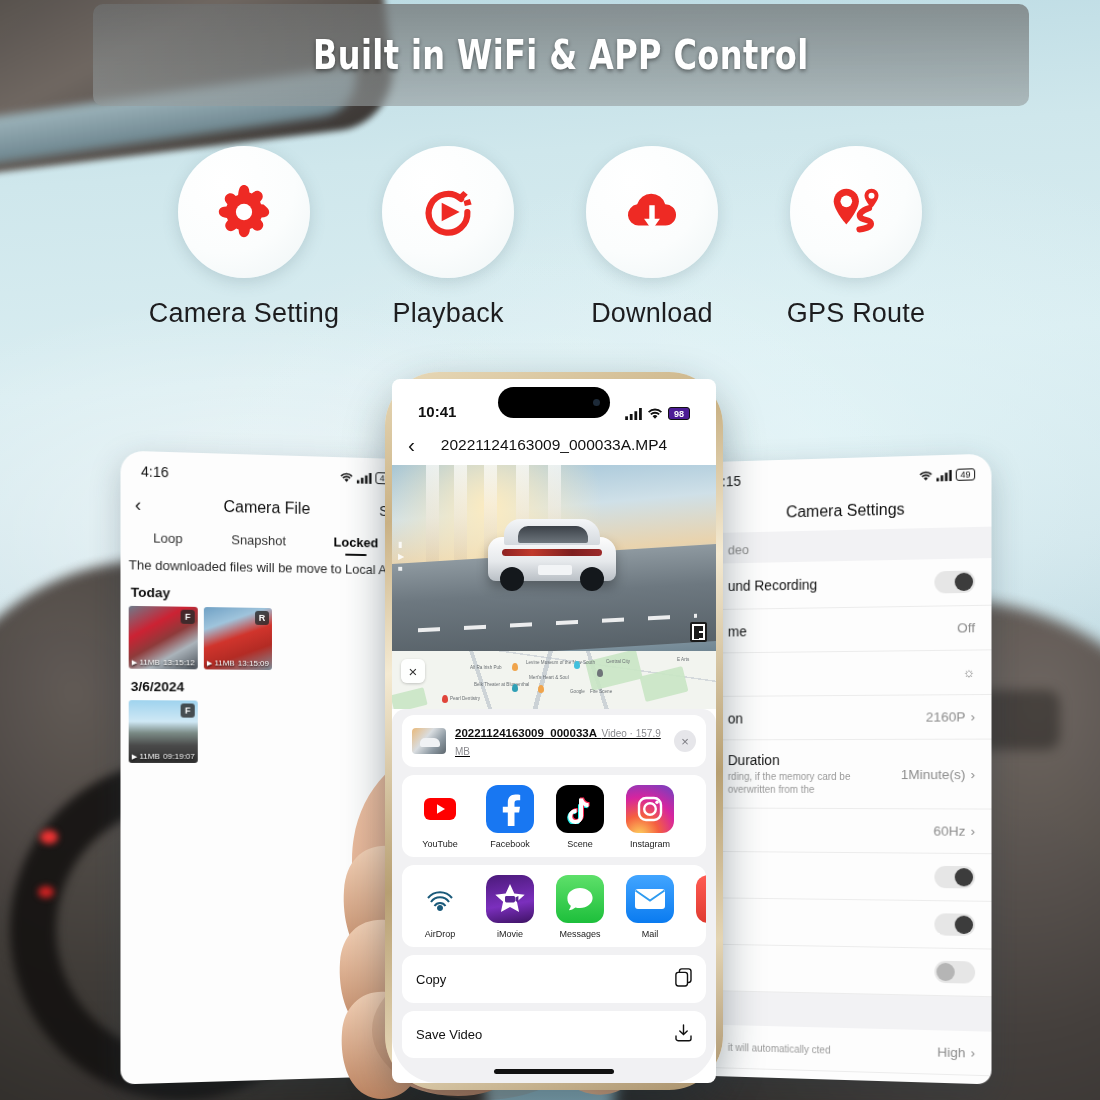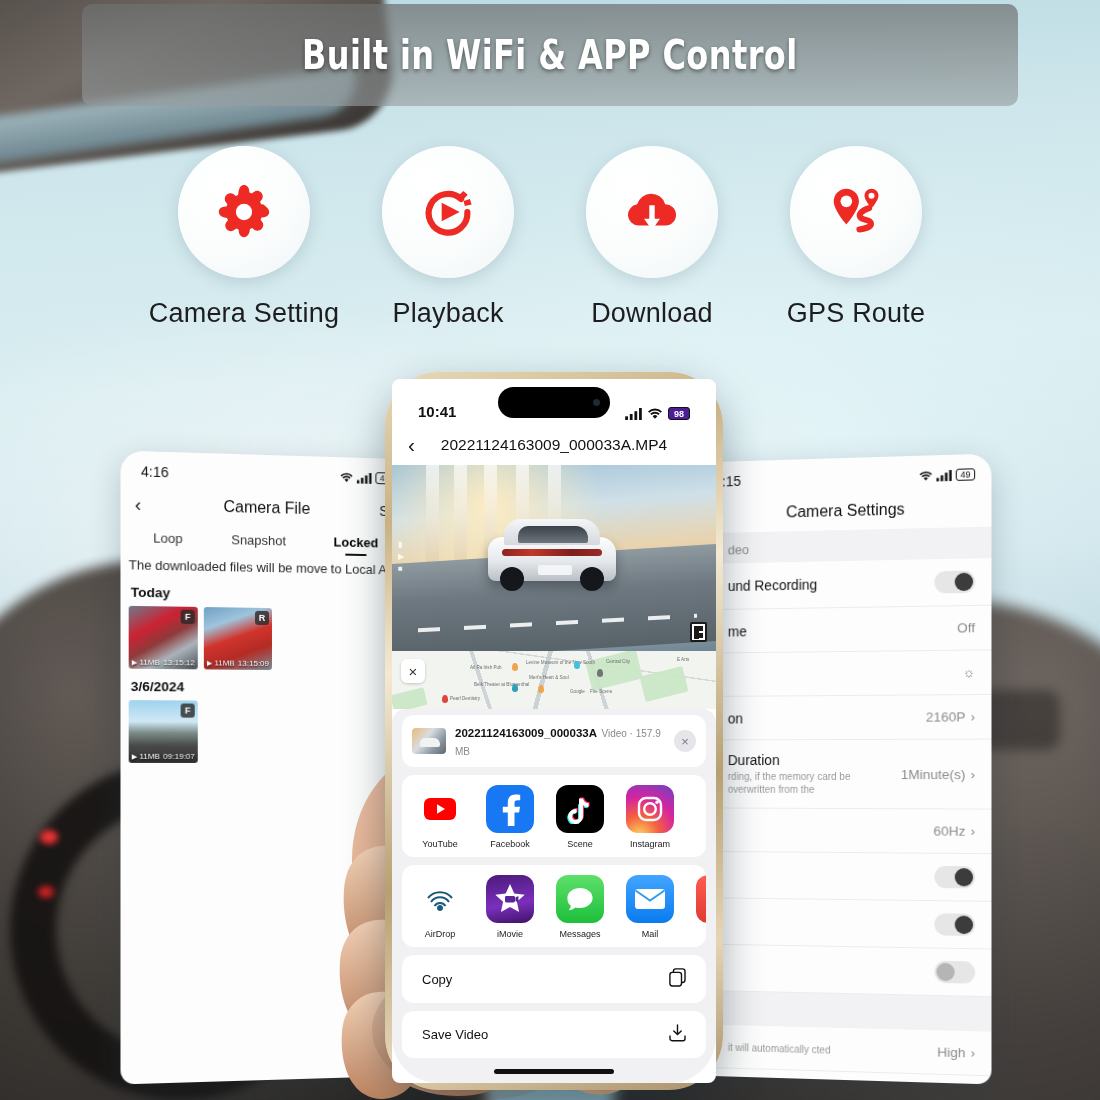--- a/index.html
+++ b/index.html
@@ -59,21 +59,21 @@
   .bg-light1 { position:absolute; left: 40px; top: 830px; width: 18px; height: 14px; background:#e33; border-radius:50%; filter: blur(3px); }
   .bg-light2 { position:absolute; left: 38px; top: 886px; width: 16px; height: 12px; background:#c22; border-radius:50%; filter: blur(3px); }
   .bg-vent { position:absolute; right: 40px; top: 690px; width: 150px; height: 60px; background: rgba(0,0,0,.35); border-radius: 14px; filter: blur(6px);}
   .bg-haze {
     position:absolute; inset:0;
     background: radial-gradient(ellipse 620px 480px at 550px 560px, rgba(255,255,255,.30), rgba(255,255,255,0) 70%);
   }
 
   
   #banner {
-    position: absolute; left: 82px; top: 4px; width: 936px; height: 102px;
+    position: absolute; left: 93px; top: 4px; width: 936px; height: 102px;
     background: linear-gradient(180deg, rgba(110,112,112,.72), rgba(150,157,158,.62));
     border-radius: 10px;
     backdrop-filter: blur(3px);
     display: flex; align-items: center; justify-content: center;
   }
   #banner .btitle {
     font-family: "DejaVu Sans", sans-serif;
     font-weight: 700;
     font-size: 40px;
     letter-spacing: .5px;
@@ -312,21 +312,21 @@
     padding: 6px 10px 0;
     display:flex; flex-direction:column; gap: 8px;
   }
   .share-file {
     background:#fff; border-radius: 12px; padding: 8px 10px;
     display:flex; align-items:center; gap: 9px;
   }
   .sf-thumb { width: 34px; height: 26px; border-radius:4px; flex:none;
     background: linear-gradient(130deg,#e9b97a 0%, #d9dde0 40%, #8e9aa3 70%, #5c666d 100%); position:relative; overflow:hidden;}
   .sf-thumb::after{content:"";position:absolute;left:8px;top:10px;width:20px;height:9px;background:#f0f2f4;border-radius:5px 6px 2px 2px;}
-  .sf-txt { flex:1; min-width:0; }
+  .sf-txt { flex:1; min-width:0;text-decoration:underline; }
   .sf-name { font-size: 11.5px; font-weight: 700; color:#111; white-space:nowrap; overflow:hidden; text-overflow:ellipsis; }
   .sf-sub { font-size: 10px; color:#8a8a8e; margin-top:2px; }
   .sf-x { width: 22px; height: 22px; border-radius:50%; background:#e6e6ea; color:#7a7a80;
          display:flex; align-items:center; justify-content:center; font-size: 13px; flex:none;}
 
   .app-row {
     background:#fff; border-radius: 12px; padding: 10px 0 8px 12px;
     display:flex; gap: 18px; overflow: hidden;
   }
   .app { width: 52px; flex:none; display:flex; flex-direction:column; align-items:center; gap: 6px; }
@@ -338,21 +338,21 @@
   .ic-tiktok  { background:#000; }
   .ic-instagram{ background: radial-gradient(circle at 28% 105%, #fdd45e 0%, #f56040 32%, #d6249f 62%, #8a3ab9 88%); }
   .ic-airdrop { background:#fff; }
   .ic-imovie  { background: linear-gradient(170deg,#4b1a7a, #7b2fbd 60%, #3d1263); }
   .ic-messages{ background: linear-gradient(180deg,#5ee06a, #1dbf3b); }
   .ic-mail    { background: linear-gradient(180deg,#42a5ff, #0a7bf0); }
   .ic-notes   { background: linear-gradient(180deg,#ff5b52, #e03b31); }
 
   .act-row {
     background:#fff; border-radius: 12px;
-    padding: 13px 20px; display:flex; align-items:center; justify-content:space-between;
+    padding: 13px 14px; display:flex; align-items:center; justify-content:space-between;
     font-size: 13px; color:#111;
   }
   .home-ind { position:absolute; left:50%; transform:translateX(-50%); bottom: 9px;
     width: 120px; height: 5px; border-radius: 3px; background:#111; }
 </style>
 </head>
 <body>
 
 <div id="bg">
   <div class="bg-sky"></div>

